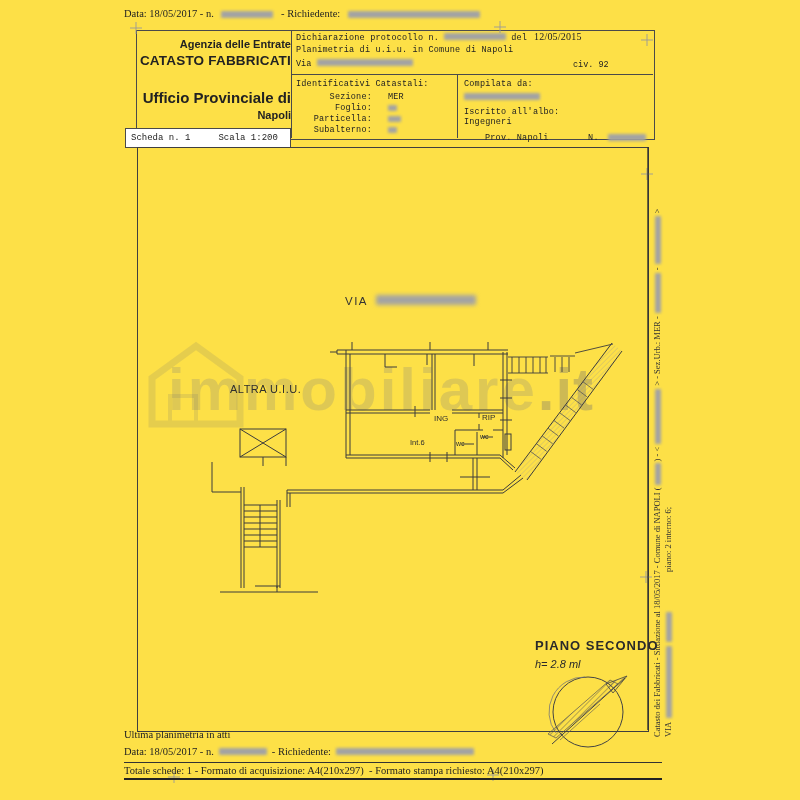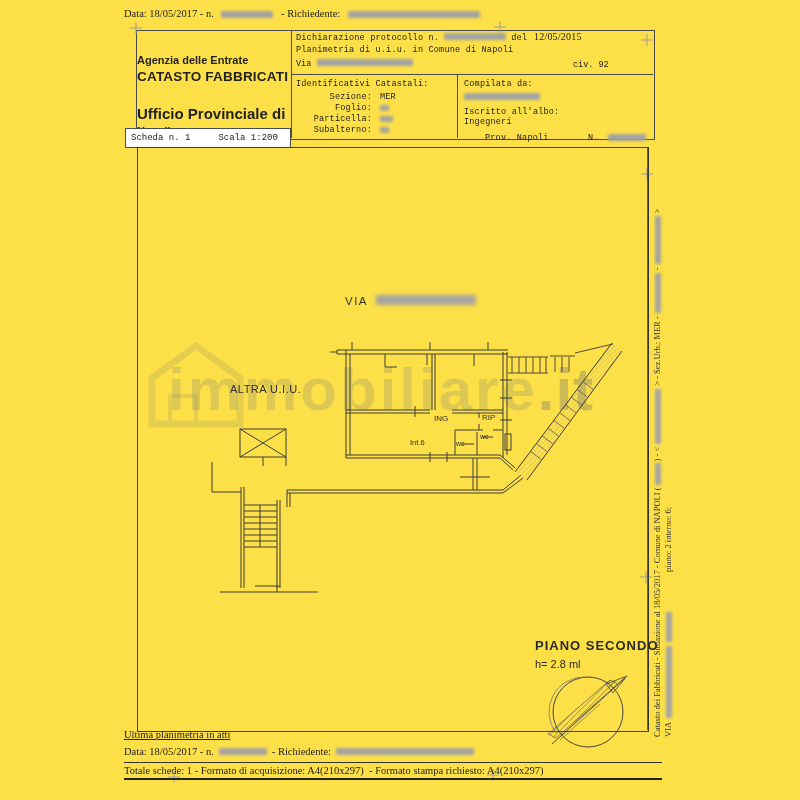--- a/index.html
+++ b/index.html
@@ -9,21 +9,21 @@
   .mono{font-family:"Liberation Mono","DejaVu Sans Mono",monospace;}
   .serif{font-family:"Liberation Serif","DejaVu Serif",serif;}
   .sans{font-family:"Liberation Sans","DejaVu Sans",sans-serif;}
   .hl{position:absolute;background:#4a4a4a;height:1px;}
   .vl{position:absolute;background:#4a4a4a;width:1px;}
   .box{position:absolute;border:1px solid #4a4a4a;background:transparent;}
   .redact{display:inline-block;background:#a3a3a3;filter:blur(1.6px);border-radius:1px;
           height:7px;vertical-align:middle;}
   .row{display:flex;align-items:baseline;}
   .idrow{display:flex;align-items:center;height:11px;font-size:8.5px;letter-spacing:.2px;}
-  .idlbl{width:76px;text-align:right;margin-right:8px;white-space:pre;}
+  .idlbl{width:76px;text-align:right;margin-right:16px;white-space:pre;}
   .wm{display:flex;align-items:center;pointer-events:none;
       color:rgba(125,125,125,.24);font-weight:bold;filter:blur(.4px);}
   .wm .wmtxt{font-size:60px;letter-spacing:3px;}
   .wm .wmtld{font-size:60px;letter-spacing:1px;color:rgba(110,110,110,.34);}
   .sidetext{font-family:"Liberation Serif","DejaVu Serif",serif;font-size:8.5px;color:#333;
             line-height:11px;white-space:nowrap;transform:rotate(-90deg);transform-origin:0 0;}
   .lbl-plan{white-space:nowrap;color:#2e2e2e;}
 </style>
 </head>
 <body>
@@ -33,21 +33,21 @@
   <div class="abs serif" style="left:124px;top:8px;font-size:10.5px;">
     <span>Data: 18/05/2017 - n.</span>
     <span class="redact" style="width:52px;margin:0 5px;"></span>
     <span>- Richiedente:</span>
     <span class="redact" style="width:132px;margin-left:5px;"></span>
   </div>
 
   <div class="box" style="left:136px;top:30px;width:517px;height:108px;"></div>
   <div class="vl" style="left:291px;top:30px;height:108px;"></div>
 
-  <div class="abs sans" style="left:137px;top:54px;width:154px;text-align:left;font-weight:bold;">
+  <div class="abs sans" style="left:137px;top:38px;width:154px;text-align:right;font-weight:bold;">
     <div style="font-size:11px;margin-bottom:3px;">Agenzia delle Entrate</div>
     <div style="font-size:13.5px;margin-bottom:21px;letter-spacing:.2px;">CATASTO FABBRICATI</div>
     <div style="font-size:15px;margin-bottom:3px;">Ufficio Provinciale di</div>
     <div style="font-size:11px;">Napoli</div>
   </div>
 
   <div class="box mono" style="left:125px;top:128px;width:164px;height:18px;background:#fff;font-size:9px;display:flex;align-items:center;">
     <span style="margin-left:5px;">Scheda n. 1</span>
     <span style="margin-left:28px;">Scala 1:200</span>
   </div>
@@ -217,34 +217,34 @@
     <span class="redact" style="width:100px;height:10px;margin-left:8px;filter:blur(2.2px);"></span>
   </div>
   <div class="abs sans lbl-plan" style="left:230px;top:383px;font-size:11px;letter-spacing:.5px;">ALTRA U.I.U.</div>
   <div class="abs sans lbl-plan" style="left:434px;top:414px;font-size:8px;">ING</div>
   <div class="abs sans lbl-plan" style="left:482px;top:413px;font-size:8px;">RIP</div>
   <div class="abs sans lbl-plan" style="left:456px;top:440px;font-size:7px;">wc</div>
   <div class="abs sans lbl-plan" style="left:480px;top:433px;font-size:7px;">wc</div>
   <div class="abs sans lbl-plan" style="left:410px;top:438px;font-size:7.5px;">Int.6</div>
 
   <div class="abs sans" style="left:535px;top:638px;font-size:13px;font-weight:bold;letter-spacing:1px;color:#2a2a2a;">PIANO SECONDO</div>
-  <div class="abs sans" style="left:535px;top:658px;font-size:11px;color:#2a2a2a;">h= 2.8 ml</div>
+  <div class="abs sans" style="left:535px;top:658px;font-size:11px;color:#2a2a2a;font-style:italic;">h= 2.8 ml</div>
 
   <div class="abs" style="left:652px;top:737px;">
     <div class="sidetext">
       <div>
         <span>Catasto dei Fabbricati - Situazione al 18/05/2017 - Comune di NAPOLI (</span><span class="redact" style="width:22px;height:6px;margin:0 2px;"></span><span>) - &lt;</span><span class="redact" style="width:55px;height:6px;margin:0 3px;"></span><span>&gt; - Sez.Urb.: MER -</span><span class="redact" style="width:40px;height:6px;margin:0 3px;"></span><span>-</span><span class="redact" style="width:48px;height:6px;margin:0 3px;"></span><span>&gt;</span>
       </div>
       <div>
         <span>VIA</span><span class="redact" style="width:72px;height:6px;margin:0 4px;"></span><span class="redact" style="width:30px;height:6px;margin-right:40px;"></span><span>piano: 2 interno: 6;</span>
       </div>
     </div>
   </div>
 
-  <div class="abs serif" style="left:124px;top:729px;font-size:10.5px;text-decoration:underline;">Ultima planimetria in atti</div>
+  <div class="abs serif" style="left:124px;top:729px;font-size:10.5px;">Ultima planimetria in atti</div>
   <div class="abs serif row" style="left:124px;top:746px;font-size:10.5px;">
     <span>Data: 18/05/2017 - n.</span>
     <span class="redact" style="width:48px;margin:0 5px;"></span>
     <span>- Richiedente:</span>
     <span class="redact" style="width:138px;margin-left:5px;"></span>
   </div>
   <div class="hl" style="left:124px;top:762px;width:538px;background:#333;"></div>
   <div class="abs serif" style="left:124px;top:765px;font-size:10.5px;white-space:pre;">Totale schede: 1 - Formato di acquisizione: A4(210x297)  - Formato stampa richiesto: A4(210x297)</div>
   <div class="hl" style="left:124px;top:778px;width:538px;height:2px;background:#222;"></div>
 

